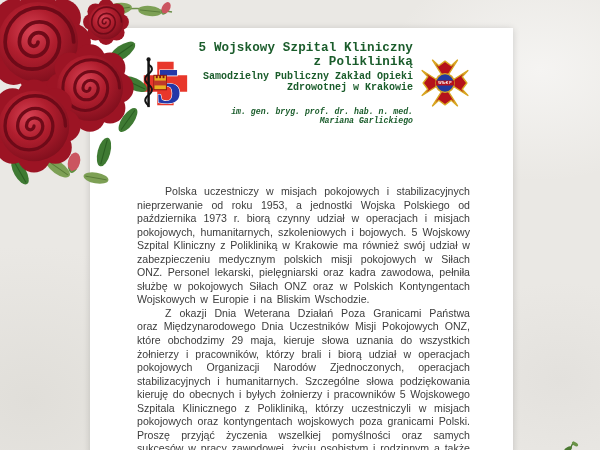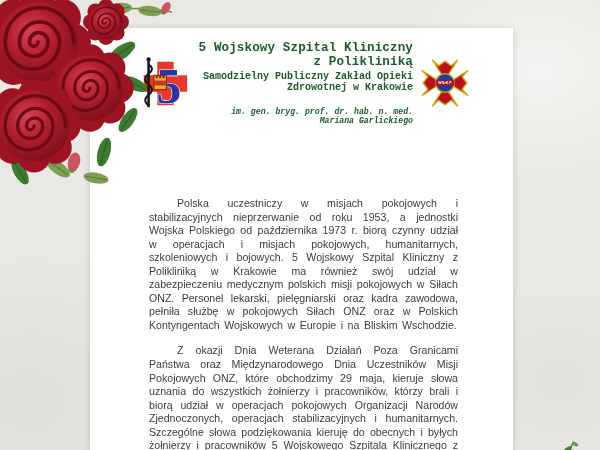--- a/index.html
+++ b/index.html
@@ -63,21 +63,21 @@
   .letter-body {
     position: absolute;
     left: 47px; top: 157px;
     width: 333px;
     color: #3c3c3c;
     font-size: 10.6px;
     line-height: 13.55px;
     text-align: justify;
     word-spacing: 1.6px;
   }
-  .letter-body p { margin: 12px; text-indent: 28px; }
+  .letter-body p { margin: 0; text-indent: 28px; }
 
   
   .roses   { position: absolute; left: 0; top: 0; z-index: 5; pointer-events: none; }
   .sprig   { position: absolute; left: 560px; top: 438px; z-index: 2; pointer-events: none; }
 </style>
 </head>
 <body>
 
 <div class="paper">
 

